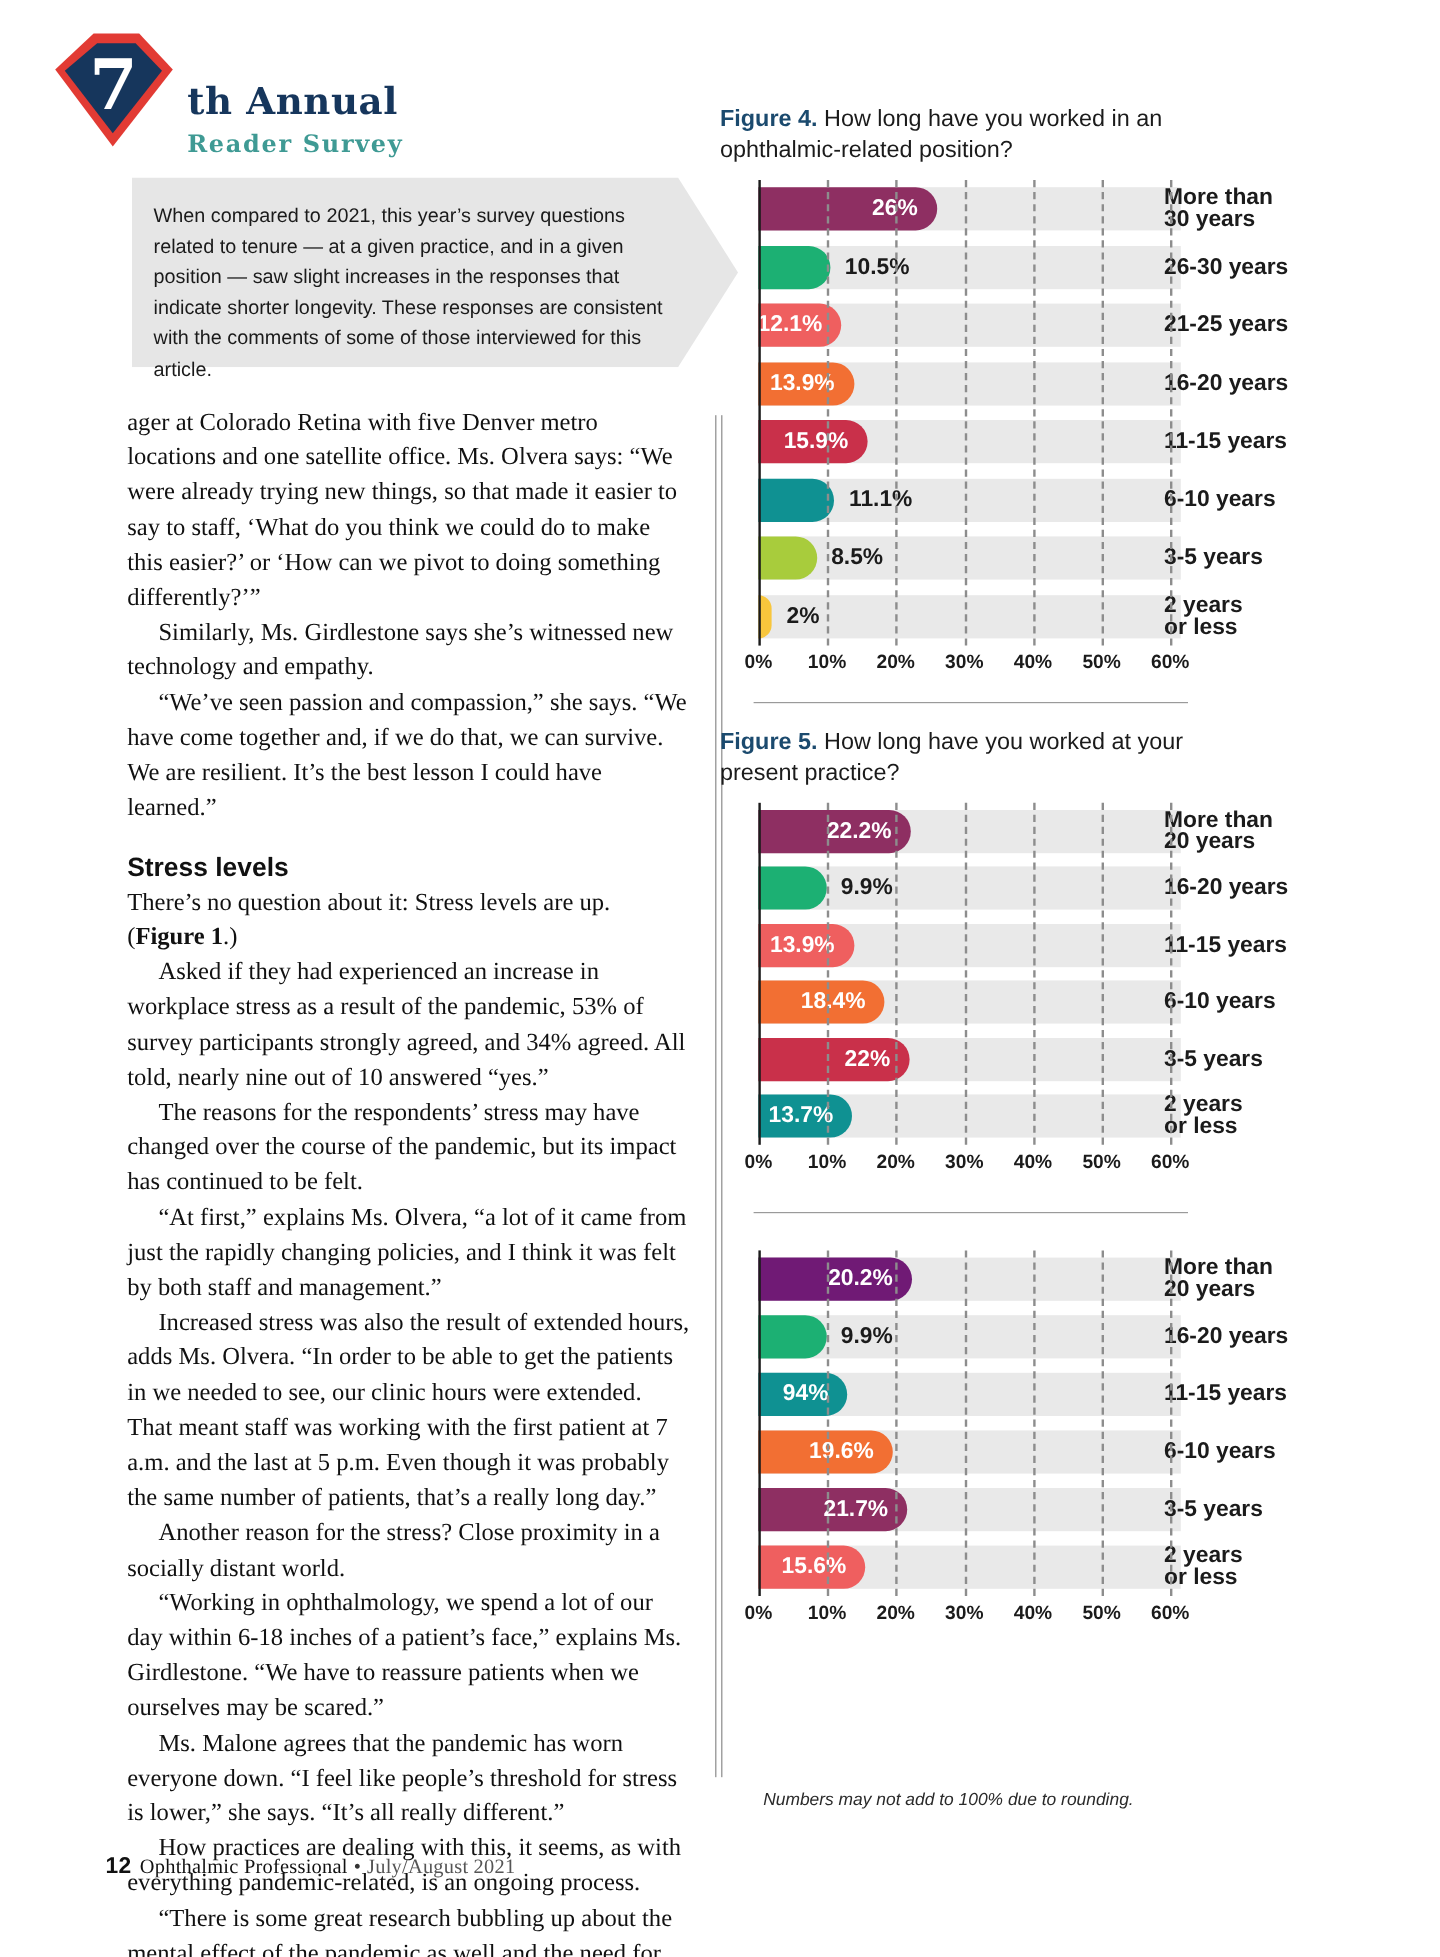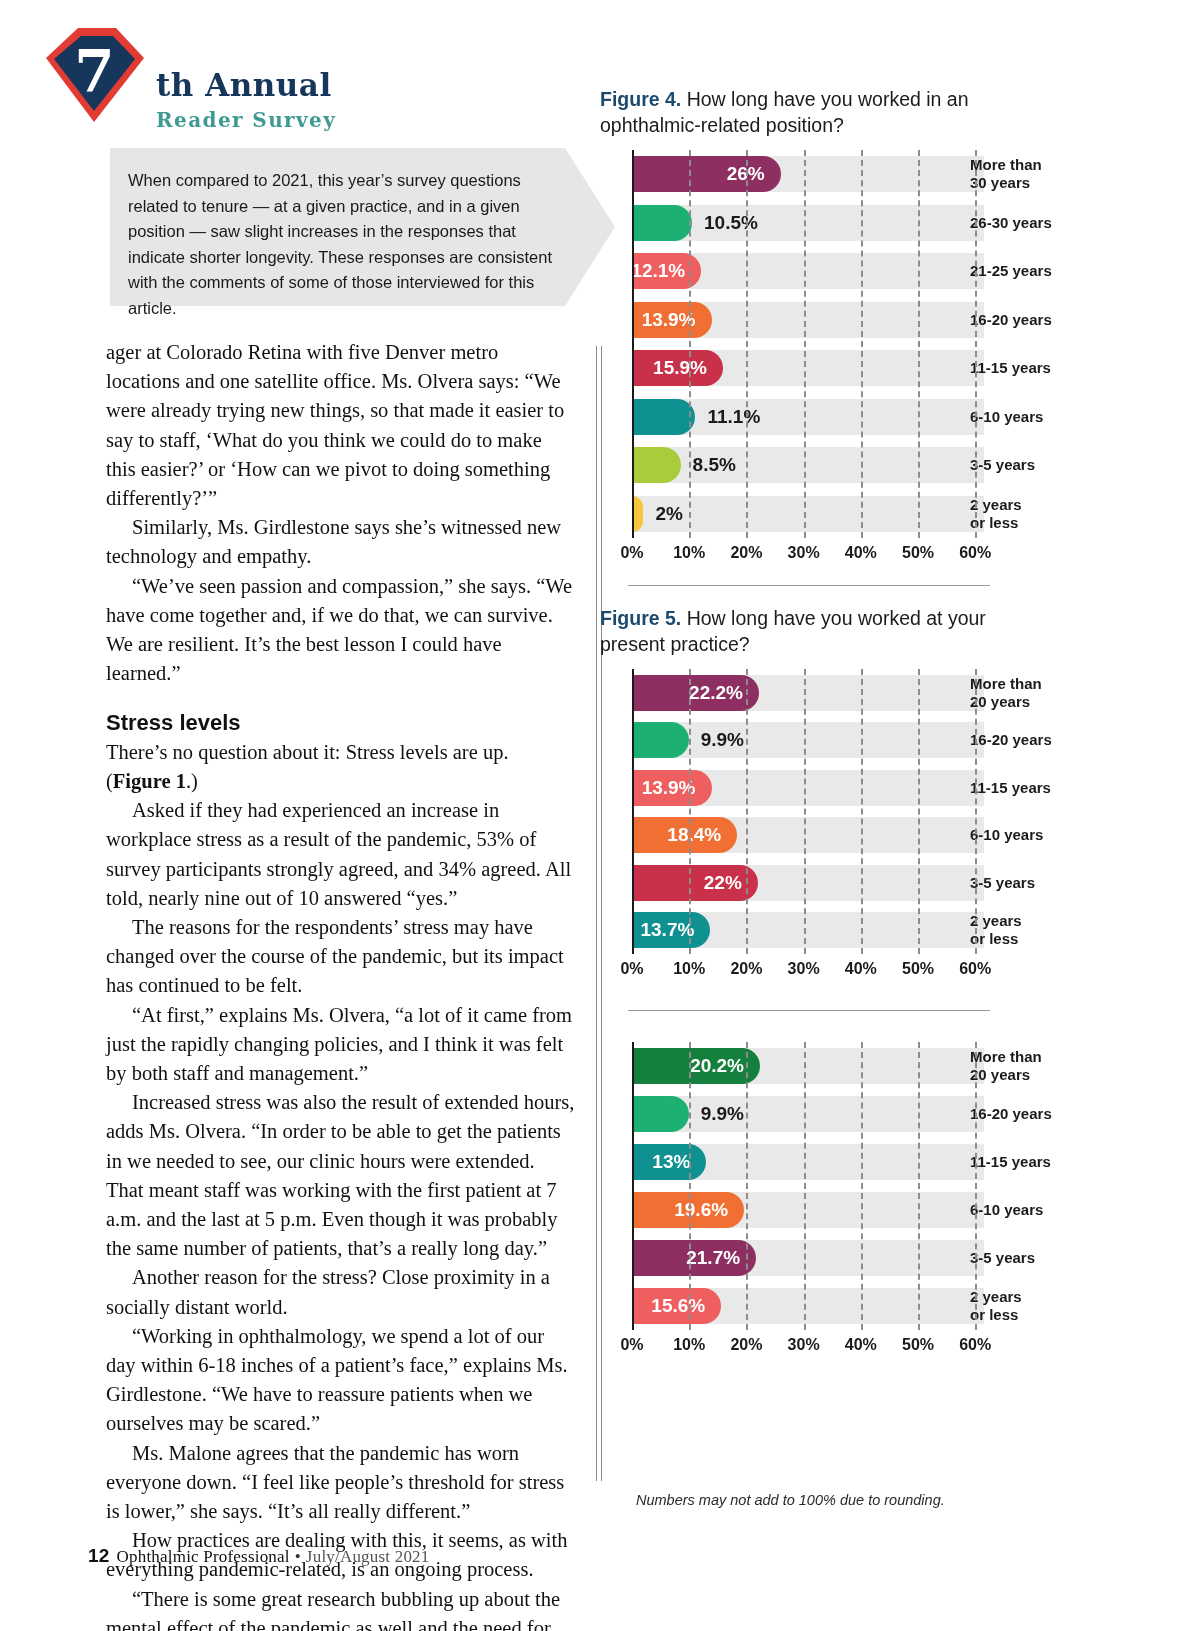--- a/index.html
+++ b/index.html
@@ -90,21 +90,21 @@
     box-sizing:border-box;
   }
   .bar .v{
     font-family:"Liberation Sans",sans-serif;font-weight:bold;
     font-size:19px;color:#ffffff;padding-right:16px;white-space:nowrap;
   }
   .bar.outside .v{color:#1b1b1b;position:absolute;left:100%;padding-right:0;padding-left:12px;}
   .cat{
     position:absolute;left:var(--catx);top:var(--cattop);
     font-family:"Liberation Sans",sans-serif;font-weight:bold;
-    font-size:15px;line-height:18px;color:#1b1b1b;white-space:pre-line;
+    font-size:19px;line-height:18px;color:#1b1b1b;white-space:pre-line;
   }
   .grid{position:absolute;top:0;bottom:0;width:0;border-left:2px dashed #8d8d8d;}
   .axisline{position:absolute;left:var(--axis);top:0;bottom:0;width:2px;background:#1b1b1b;}
   .ticks{position:relative;height:30px;}
   .tick{
     position:absolute;top:6px;
     font-family:"Liberation Sans",sans-serif;font-weight:bold;
     font-size:16px;color:#1b1b1b;transform:translateX(-50%);
   }
   .divider{position:absolute;left:628px;width:362px;height:1px;background:#9a9a9a;}
@@ -314,37 +314,37 @@
           <div class="tick" style="left: 318px;">50%</div>
           <div class="tick" style="left: 375.2px;">60%</div>
         </div>
       </div>
     </div>
     <div class="fig" style="top: 1030px;">
       <div class="plot">
         <div class="rows">
           <div class="row" style="--rowh: 48px; --axis: 32px; --barh: 36px; --tracktop: 6px; --trackw: 352px; --catx: 370px;">
             <div class="track"></div>
-            <div class="bar" style="width: 128px; background: #15803d;">
+            <div class="bar" style="width: 128px; background: #701a75;">
               <span class="v">20.2%</span>
             </div>
             <div class="cat" style="--cattop: 6px;">More than
 20 years</div>
           </div>
           <div class="row" style="--rowh: 48px; --axis: 32px; --barh: 36px; --tracktop: 6px; --trackw: 352px; --catx: 370px;">
             <div class="track"></div>
             <div class="bar outside" style="width: 56.628px; background: rgb(28, 176, 115);">
               <span class="v">9.9%</span>
             </div>
             <div class="cat" style="--cattop: 15px;">16-20 years</div>
           </div>
           <div class="row" style="--rowh: 48px; --axis: 32px; --barh: 36px; --tracktop: 6px; --trackw: 352px; --catx: 370px;">
             <div class="track"></div>
             <div class="bar" style="width: 74.36px; background: rgb(15, 145, 146);">
-              <span class="v">13%</span>
+              <span class="v">94%</span>
             </div>
             <div class="cat" style="--cattop: 15px;">11-15 years</div>
           </div>
           <div class="row" style="--rowh: 48px; --axis: 32px; --barh: 36px; --tracktop: 6px; --trackw: 352px; --catx: 370px;">
             <div class="track"></div>
             <div class="bar" style="width: 112.112px; background: rgb(242, 111, 51);">
               <span class="v">19.6%</span>
             </div>
             <div class="cat" style="--cattop: 15px;">6-10 years</div>
           </div>

